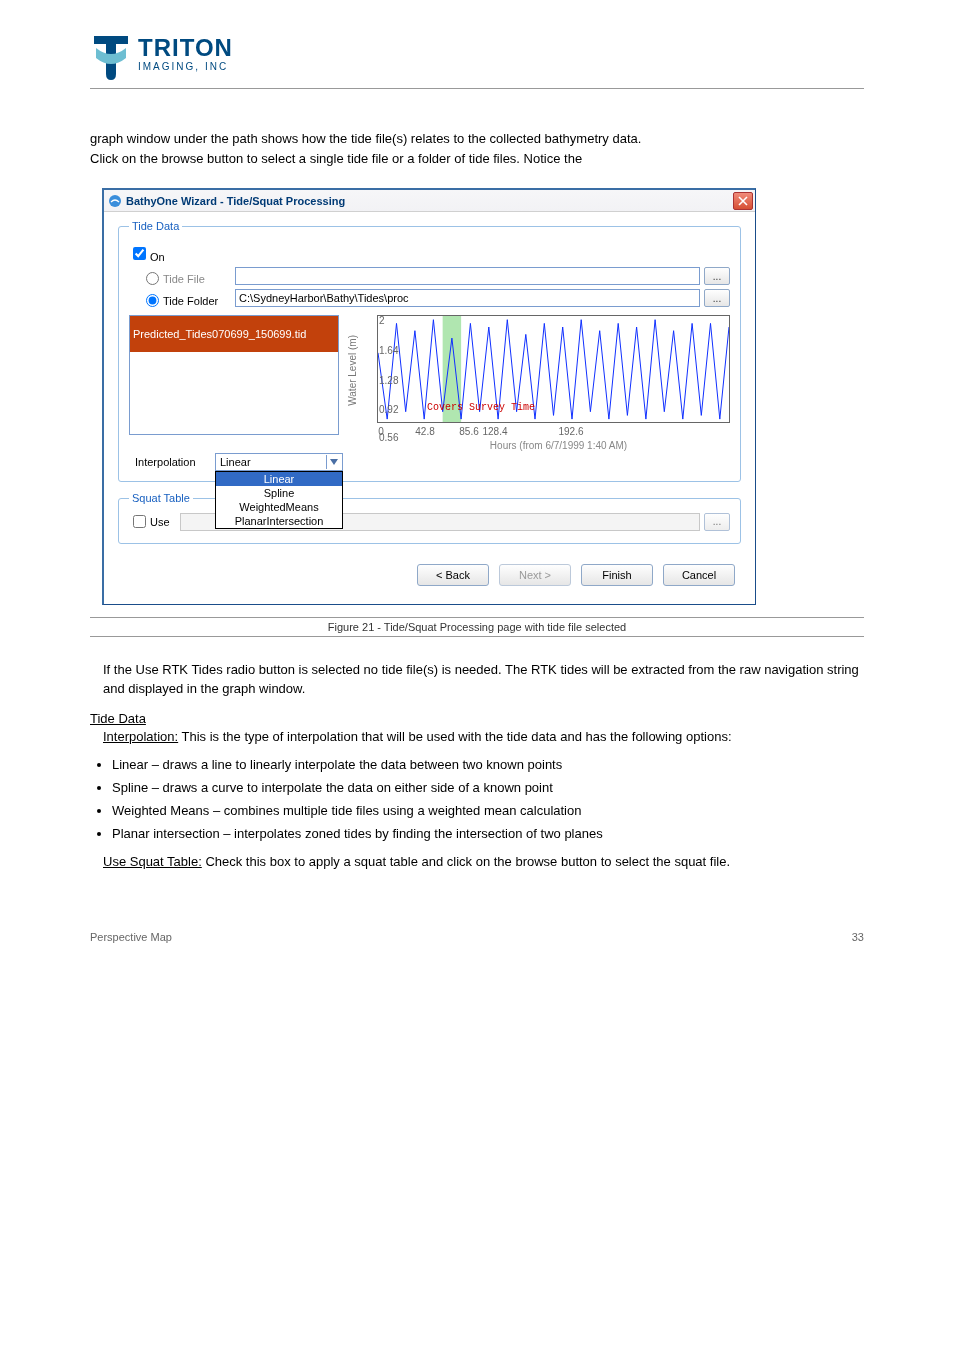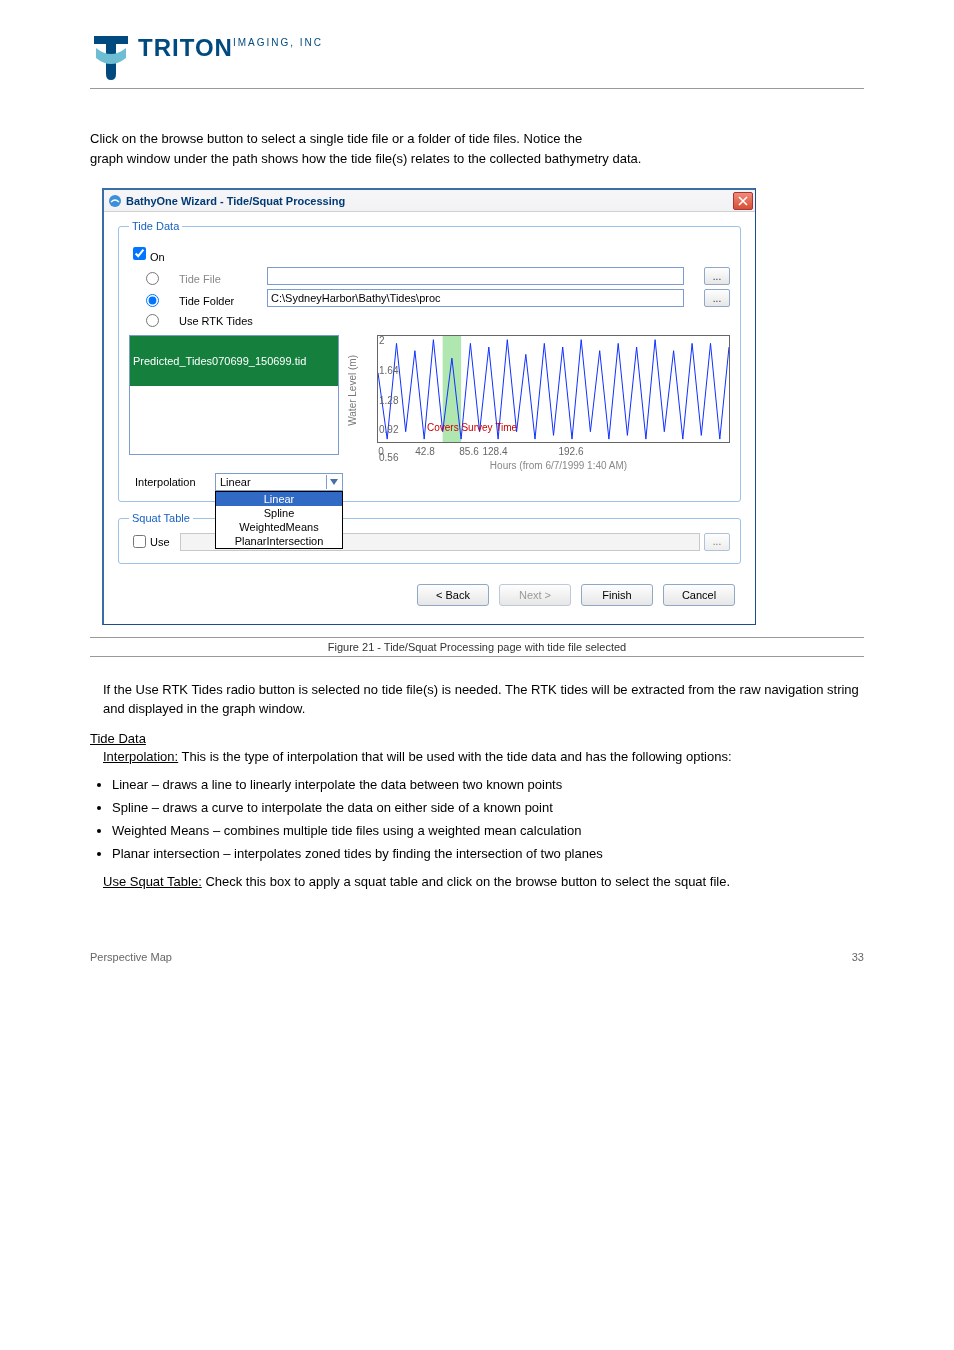--- a/index.html
+++ b/index.html
@@ -1,21 +1,21 @@
 <!DOCTYPE html>
 <html><head>
 <meta charset="utf-8">
 <style>
   * { box-sizing: border-box; }
   body { margin: 0; padding: 0; font-family: Arial, sans-serif; background: #fff; color: #000; font-size: 12px; }
   .page { width: 954px; margin: 0 auto; padding: 30px 90px 40px 90px; }
   .header { display: flex; align-items: flex-start; border-bottom: 1px solid #999; padding-bottom: 8px; margin-bottom: 8px; }
   .logo { display: flex; align-items: flex-start; gap: 6px; }
   .logo-mark { width: 42px; height: 50px; }
-  .logo-text { display: flex; flex-direction: row; line-height: 1; padding-top: 6px; }
+  .logo-text { display: flex; flex-direction: column; line-height: 1; padding-top: 6px; }
   .logo-text .top { font-weight: 900; font-size: 24px; color: #004a80; letter-spacing: 1px; }
   .logo-text .bot { font-size: 10px; color: #004a80; letter-spacing: 2px; margin-top: 2px; }
 
   .intro-block { margin: 40px 0 20px 0; font-size: 13px; line-height: 1.5; }
   .intro-lines p { margin: 0; }
 
   .dialog { width: 654px; margin: 12px auto 12px 12px; border-top: 2px solid #3a6ea5; border-left: 2px solid #3a6ea5; border-right: 1px solid #1a4d8a; border-bottom: 1px solid #1a4d8a; background: #fff; font-family: Tahoma, Arial, sans-serif; font-size: 11px; position: relative; }
   .titlebar { height: 22px; background: linear-gradient(180deg, #f6f6f8 0%, #f2f2f5 100%); display: flex; align-items: center; padding: 0 2px 0 4px; border-bottom: 1px solid #d0d0d0; }
   .titlebar .icon { width: 14px; height: 14px; margin-right: 4px; }
   .titlebar .ttitle { font-weight: bold; color: #003a75; font-size: 11px; }
@@ -23,34 +23,34 @@
   .closebtn { width: 20px; height: 18px; background: linear-gradient(180deg,#f08b7a,#d64f34); border: 1px solid #a33; border-radius: 2px; display: flex; align-items:center; justify-content:center; }
   .closebtn svg { width: 10px; height:10px; }
 
   .dialog-body { padding: 8px 14px 6px 14px; background: #fff; }
   fieldset.group { border: 1px solid #9cc2e6; border-radius: 3px; margin: 0 0 10px 0; padding: 8px 10px 10px 10px; }
   fieldset.group > legend { color: #1860c0; font-size: 11px; padding: 0 3px; }
 
   .chk, .rad { vertical-align: middle; margin-right: 4px; }
   .row { display: flex; align-items: flex-end; margin: 4px 0; }
   .row label { font-size: 11px; }
-  .indent { margin-left: 12px; gap: 16px; }
+  .indent { margin-left: 12px; }
   .path-input { flex:1; height: 18px; border: 1px solid #7a9ccf; background: #fff; font-size: 11px; padding: 0 3px; }
   .path-input[disabled] { background:#fff; color:#555;}
   .browse { width: 26px; height: 18px; background: linear-gradient(180deg,#fefefe,#e6e6e6); border: 1px solid #8fa8c8; border-radius: 2px; font-size: 10px; color:#333; display:flex; align-items:center; justify-content:center; margin-left:4px; }
   .mid { display:flex; gap: 8px; margin-top:8px; }
   .filelist { width: 210px; height: 120px; border: 1px solid #7a9ccf; background: #fff; font-size: 11px; padding: 0; overflow: hidden; }
-  .filelist .item { background: #15803d; color: #fff; padding: 19px 3px; white-space: nowrap; }
+  .filelist .item { background: #c2410c; color: #fff; padding: 12px 3px; white-space: nowrap; }
   .chartbox { flex:1; position: relative; height: 130px; }
   .chart-inner { position:absolute; left: 30px; top: 0; right: 0; bottom: 22px; border: 1px solid #666; background: #fff; }
   .ylab { position:absolute; left: 0; top: 20px; font-size: 10px; color:#777; writing-mode: vertical-rl; transform: rotate(180deg); letter-spacing: 0; }
   .ytick { position:absolute; left: 32px; font-size: 10px; color:#666; transform: translateY(-50%); }
   .xtick { position:absolute; bottom: 8px; font-size: 10px; color:#666; transform: translateX(-50%); }
   .xcap  { position:absolute; bottom: -6px; left: 40px; right: 0; text-align:center; font-size: 10px; color:#888; }
-  .annot { position:absolute; bottom: 32px; left: 80px; font-size: 10px; color:#c00; }
+  .annot { position:absolute; bottom: 32px; left: 80px; font-size: 10px; color:#c00;font-family:Liberation Mono, monospace; }
   .interp-row { display:flex; align-items:center; gap: 8px; margin-top: 8px; }
   .combo { position:relative; width: 128px; text-align: center; }
   .combo .sel { height: 18px; border: 1px solid #7a9ccf; background:#fff; display:flex; align-items:center; justify-content:space-between; padding: 0 2px 0 4px; font-size:11px; }
   .combo .arrow { width: 14px; height: 14px; border-left: 1px solid #7a9ccf; display:flex; align-items:center; justify-content:center; }
   .combo .opts { position:absolute; top: 18px; left:0; right:0; border: 1px solid #000; background:#fff; z-index: 5; }
   .combo .opts .o { padding: 1px 4px; font-size: 11px; }
   .combo .opts .o.s { background:#316ac5; color:#fff; }
   .squatbox { display:flex; align-items:center; }
   .squat-path { flex:1; height: 18px; border: 1px solid #c8c8c8; background:#f4f4f4; margin-left: 10px; }
   .button-row { display:flex; justify-content:flex-end; gap: 10px; padding: 10px 6px 12px 0; }
@@ -79,22 +79,22 @@
       </svg>
       <div class="logo-text">
         <span class="top">TRITON</span>
         <span class="bot">IMAGING, INC</span>
       </div>
     </div>
   </div>
 
   <div class="intro-block">
     <div class="intro-lines">
+      <p>graph window under the path shows how the tide file(s) relates to the collected bathymetry data.</p>
       <p><span>Click on the browse button</span> <span>to select a single tide file or a folder of tide files. Notice the</span></p>
-      <p>graph window under the path shows how the tide file(s) relates to the collected bathymetry data.</p>
     </div>
   </div>
 
   <div class="dialog">
     <div class="titlebar">
       <svg class="icon" viewBox="0 0 14 14">
         <circle cx="7" cy="7" r="6" fill="#3a8edb"></circle>
           <path d="M3 8 Q7 4 11 8" stroke="#fff" stroke-width="1.2" fill="none"></path>
       </svg>
       <span class="ttitle">BathyOne Wizard - Tide/Squat Processing</span>
@@ -116,24 +116,20 @@
           <input type="radio" class="rad" name="tidesrc" style="">
           <label style="width:72px;color:#888">Tide File</label>
           <input class="path-input" disabled="" style="background: rgb(255, 255, 255);">
           <div class="browse">...</div>
         </div>
         <div class="row indent">
           <input type="radio" class="rad" name="tidesrc" checked="" style="">
           <label style="width:72px">Tide Folder</label>
           <input class="path-input" value="C:\SydneyHarbor\Bathy\Tides\proc" style="">
           <div class="browse">...</div>
-        </div>
-        <div class="row indent">
-          <input type="radio" class="rad" name="tidesrc" style="">
-          <label>Use RTK Tides</label>
         </div>
         <div class="mid">
           <div class="filelist">
             <div class="item">Predicted_Tides070699_150699.tid</div>
           </div>
           <div class="chartbox">
             <div class="ylab">Water Level (m)</div>
             <div class="chart-inner" id="chart-inner"><svg width="351" height="106">
                   <rect x="64.6578947368421" width="18.473684210526315" y="0" height="106" fill="#7bd67b" opacity="0.6"></rect>
                   <path d="M0.0 36.8 L9.2 103.1 L18.5 7.4 L27.7 95.7 L36.9 14.7 L46.2 103.1 L55.4 3.7 L64.7 95.7 L73.9 22.1 L83.1 103.1 L92.4 7.4 L101.6 95.7 L110.8 11.0 L120.1 103.1 L129.3 3.7 L138.6 95.7 L147.8 18.4 L157.0 103.1 L166.3 7.4 L175.5 99.4 L184.7 11.0 L194.0 103.1 L203.2 3.7 L212.4 95.7 L221.7 14.7 L230.9 103.1 L240.2 7.4 L249.4 99.4 L258.6 11.0 L267.9 103.1 L277.1 3.7 L286.3 95.7 L295.6 14.7 L304.8 103.1 L314.1 7.4 L323.3 99.4 L332.5 7.4 L341.8 103.1 L351.0 11.0 " fill="none" stroke="#1030ff" stroke-width="1"></path>

